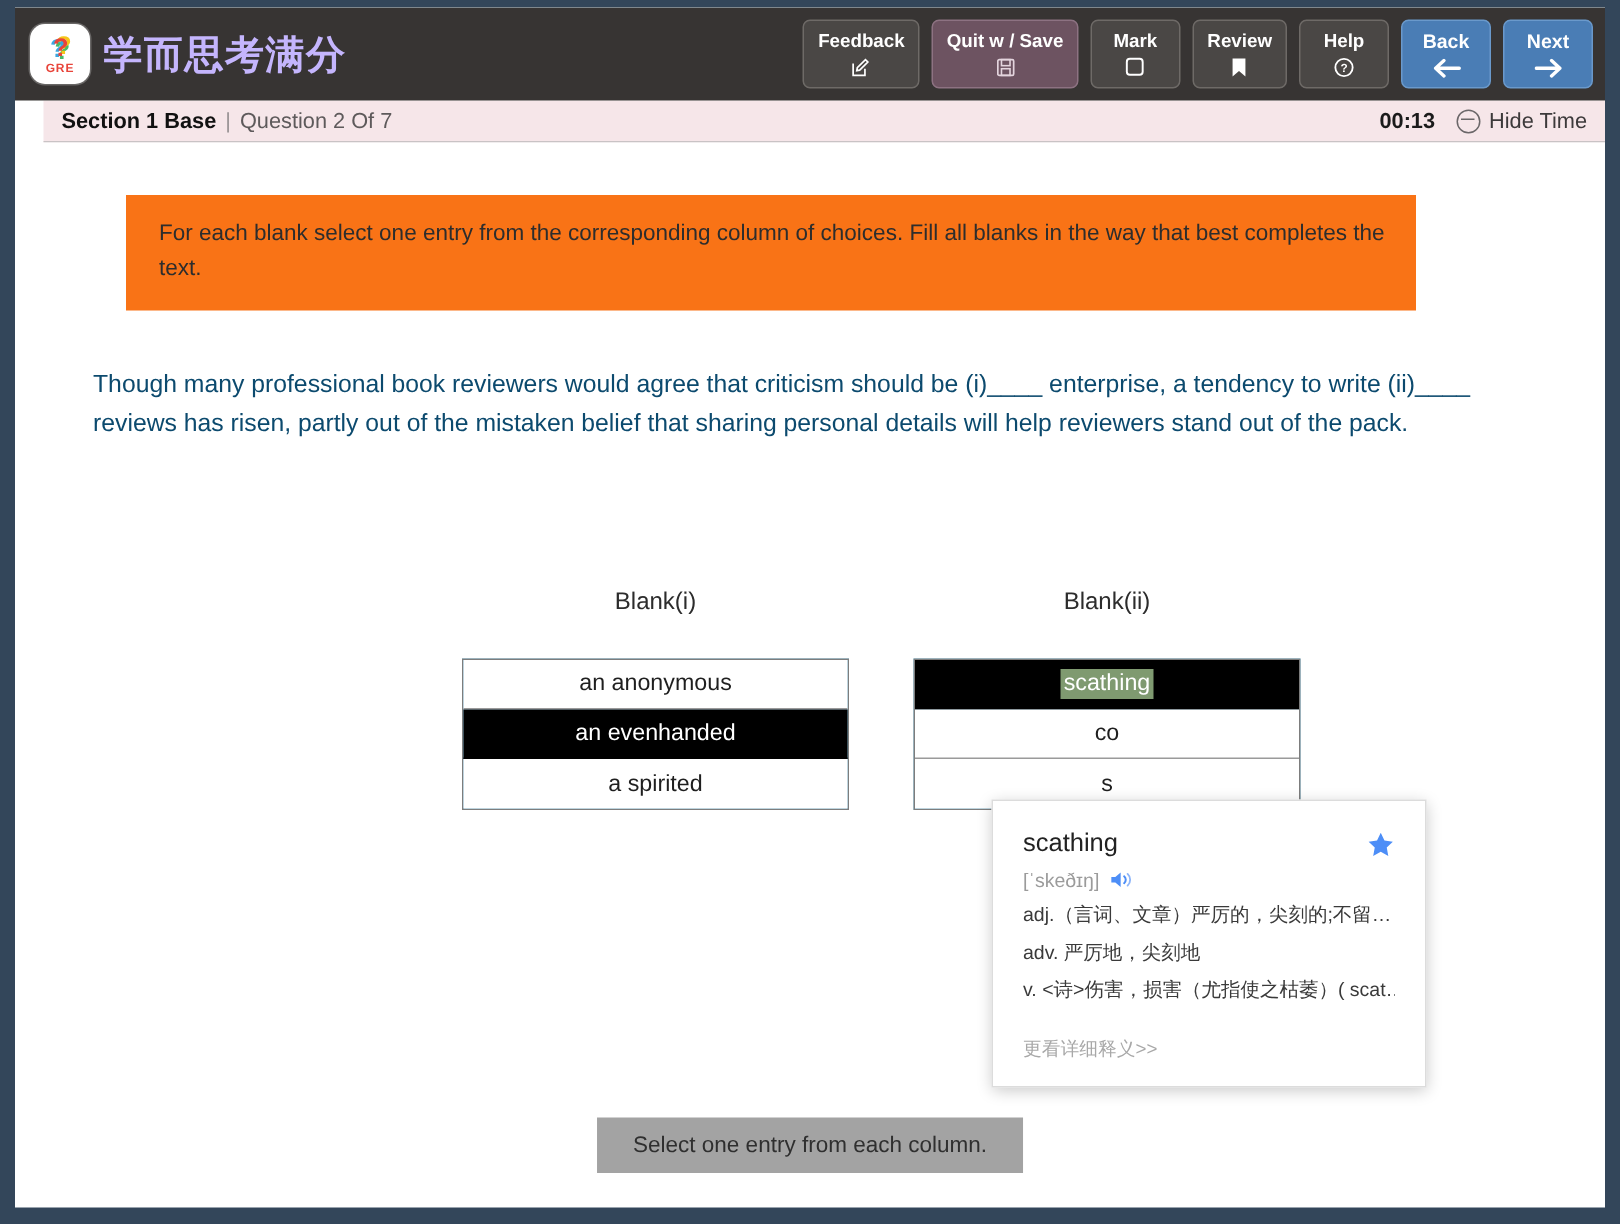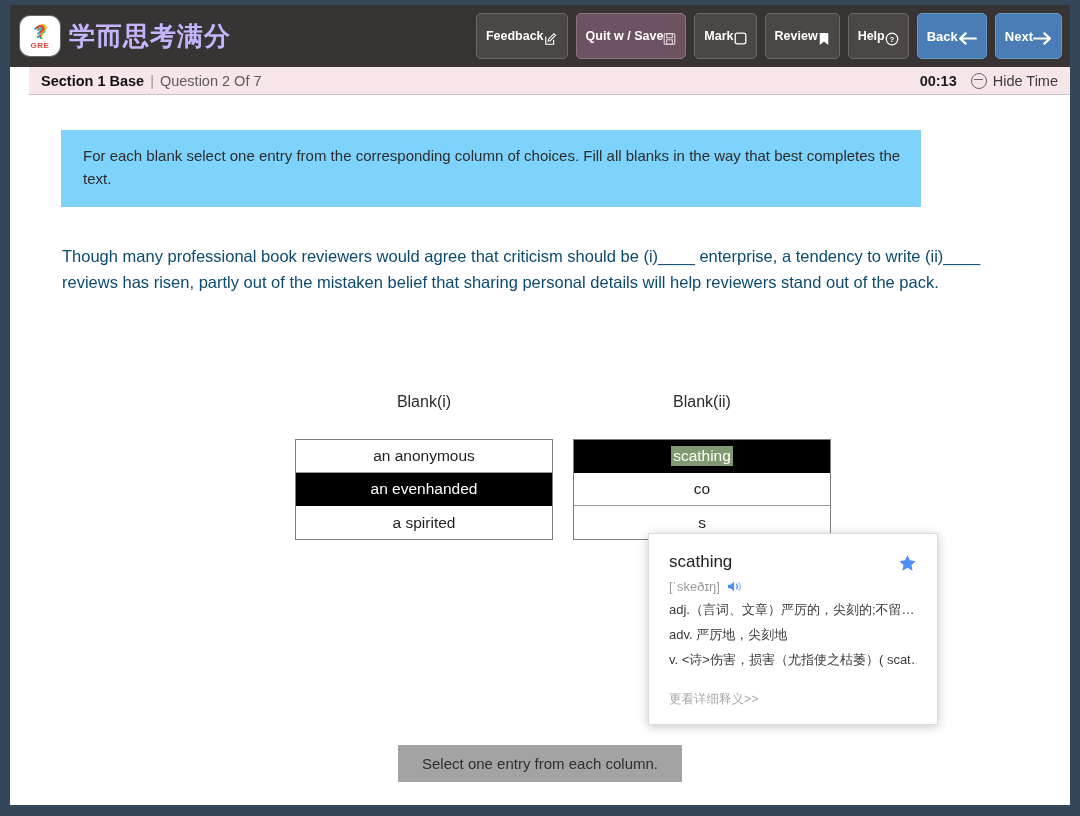--- a/index.html
+++ b/index.html
@@ -84,22 +84,23 @@
     gap: 8px;
   }
   .tb-btn {
     min-width: 60px;
     height: 46px;
     border-radius: 5px;
     background: #4a4745;
     border: 1px solid #6e6a67;
     color: #ffffff;
     display: flex;
-    flex-direction: row;
-    align-items: center;
+    flex-direction: column;
+    align-items: center;
+    justify-content: center;
     padding: 3px 9px 2px;
     box-sizing: border-box;
     cursor: pointer;
     line-height: 1;
   }
   .tb-btn .tb-label {
     font-size: 12.5px;
     font-weight: bold;
     white-space: nowrap;
   }
@@ -159,47 +160,47 @@
   }
 
   
   #content {
     position: relative;
     height: 709px;
     background: #ffffff;
   }
   #directions {
     position: absolute;
-    left: 51px;
+    left: 74px;
     top: 35px;
     width: 860px;
-    background: #7dd3fc;
+    background: #f97316;
     padding: 14px 18px 16px 22px;
     box-sizing: border-box;
     font-size: 15px;
     color: #2d2d2d;
     line-height: 1.55;
   }
   #passage {
     position: absolute;
     left: 52px;
     top: 148px;
     width: 940px;
     font-size: 16.5px;
     color: #0c4a6e;
     line-height: 1.58;
   }
 
   
   #columns {
     position: absolute;
-    left: 243px;
+    left: 256px;
     top: 298px;
     display: flex;
-    gap: 20px;
+    gap: 43px;
     padding-left: 42px;
   }
   .column { width: 258px; }
   .column-label {
     text-align: center;
     font-size: 16px;
     color: #2c2c2c;
     margin-bottom: 28px;
   }
   .choice-box {

